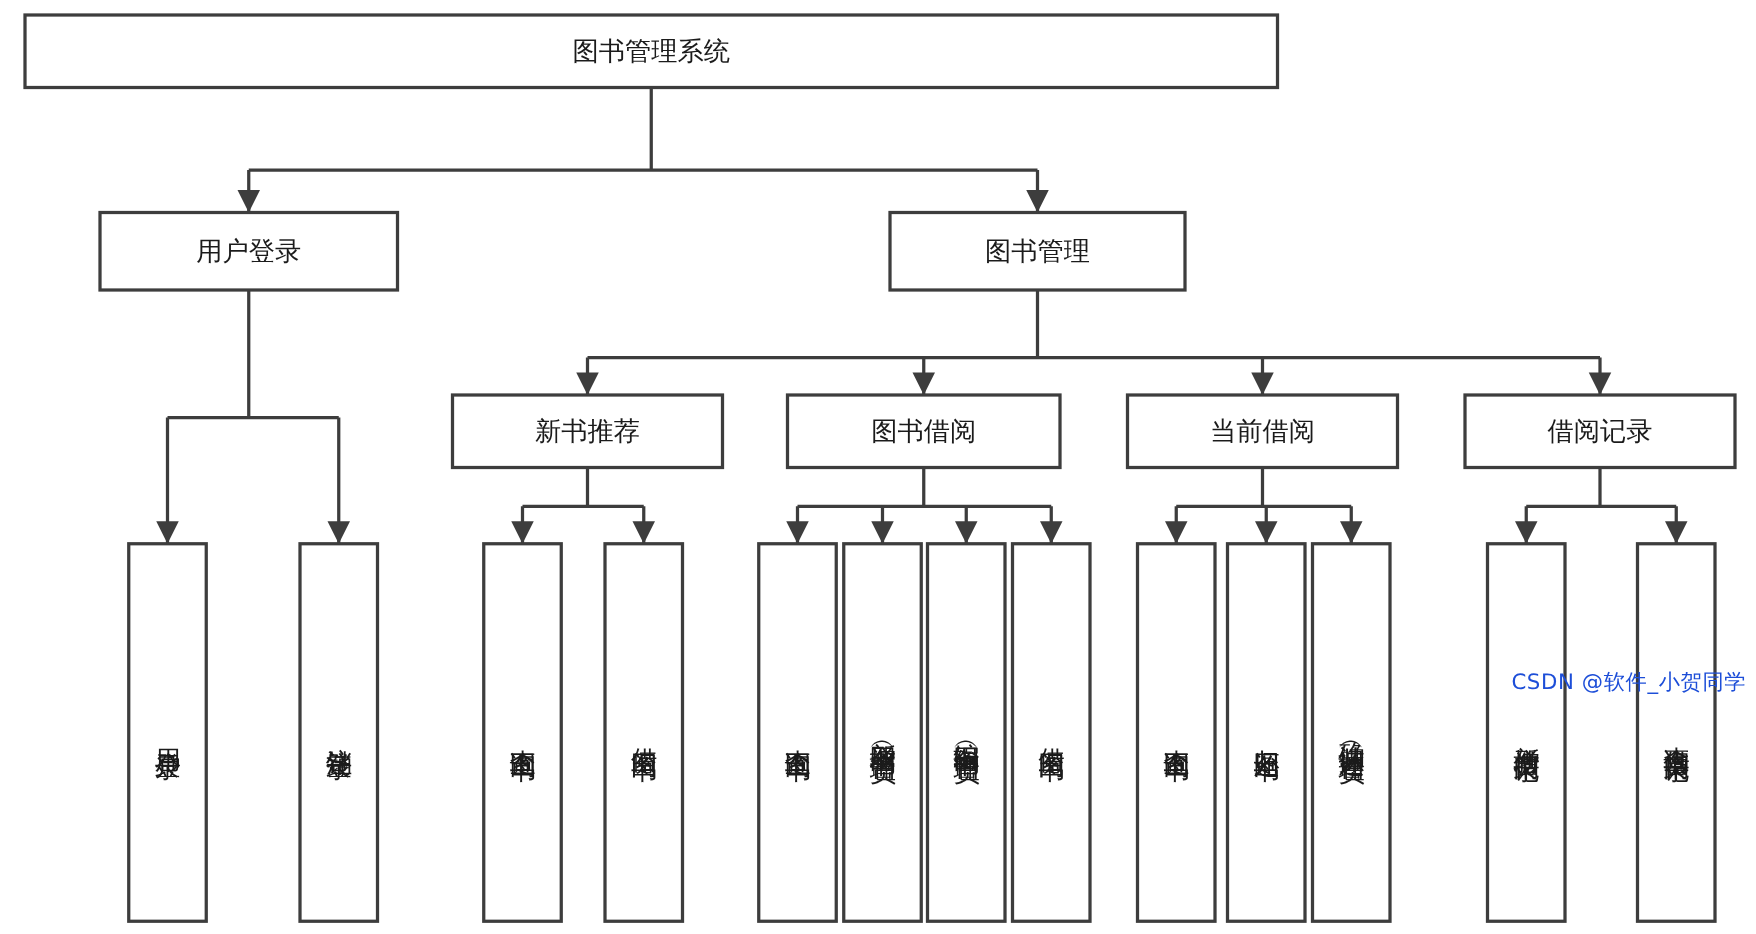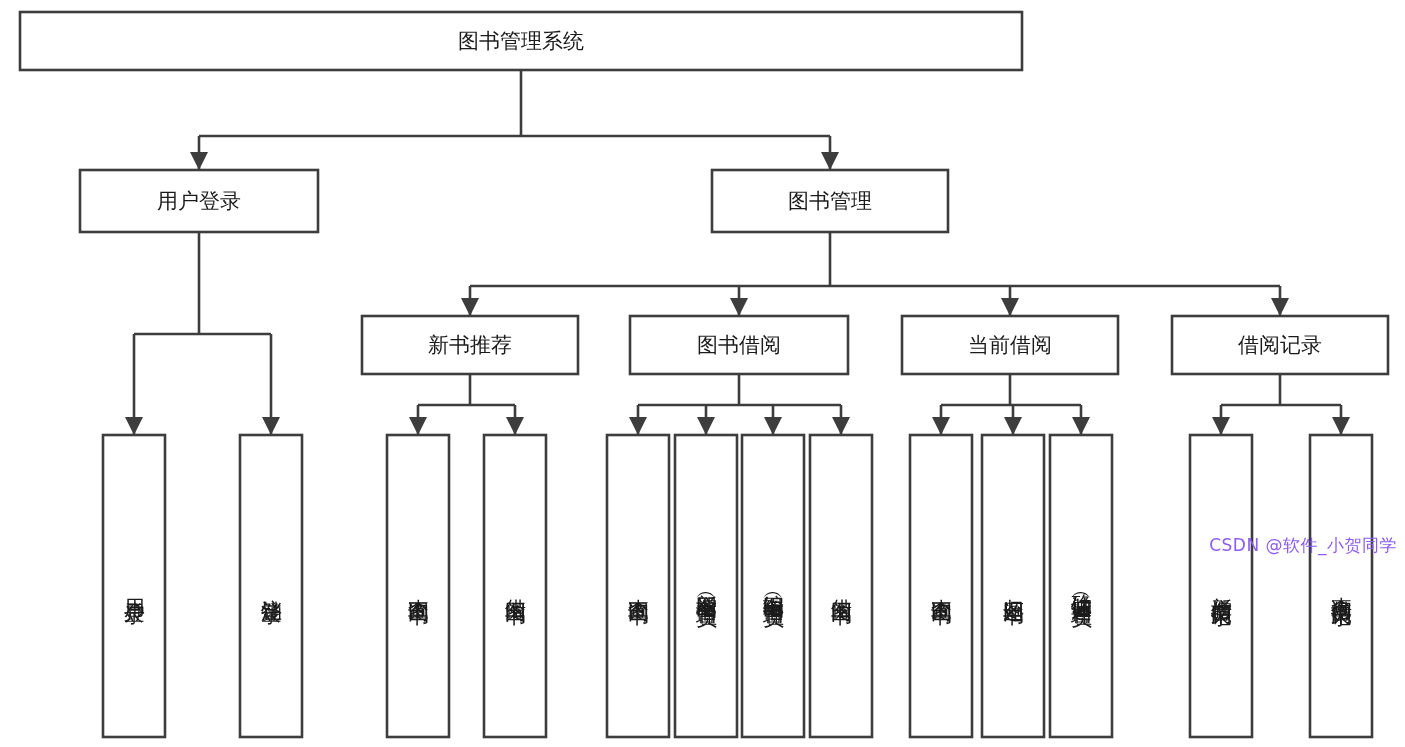--- a/index.html
+++ b/index.html
@@ -63,21 +63,21 @@
     text-align: center;
     white-space: nowrap;
     pointer-events: none;
   }
   .watermark {
     position: absolute;
     right: 8px;
     bottom: 4px;
     font-family: "DejaVu Sans", "Liberation Sans", sans-serif;
     font-size: 17px;
-    color: #8b5cf6;
+    color: #1d4ed8;
     white-space: nowrap;
     letter-spacing: 0.5px;
   }
 </style>
 </head>
 <body>
 
 <div id="diagram-root">
 
   <svg class="diagram-canvas" viewBox="0 0 1405 747">

